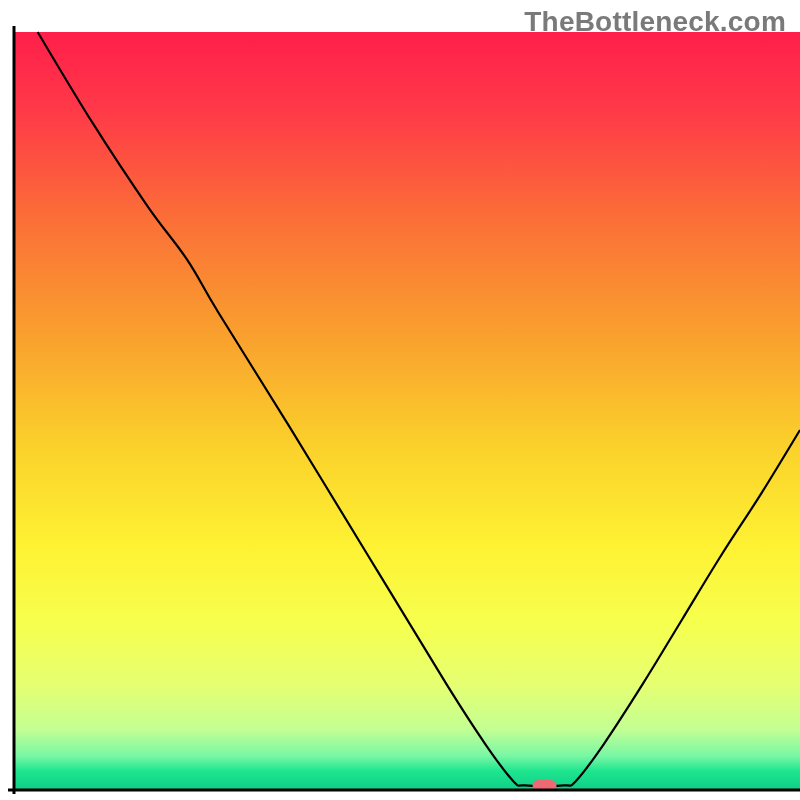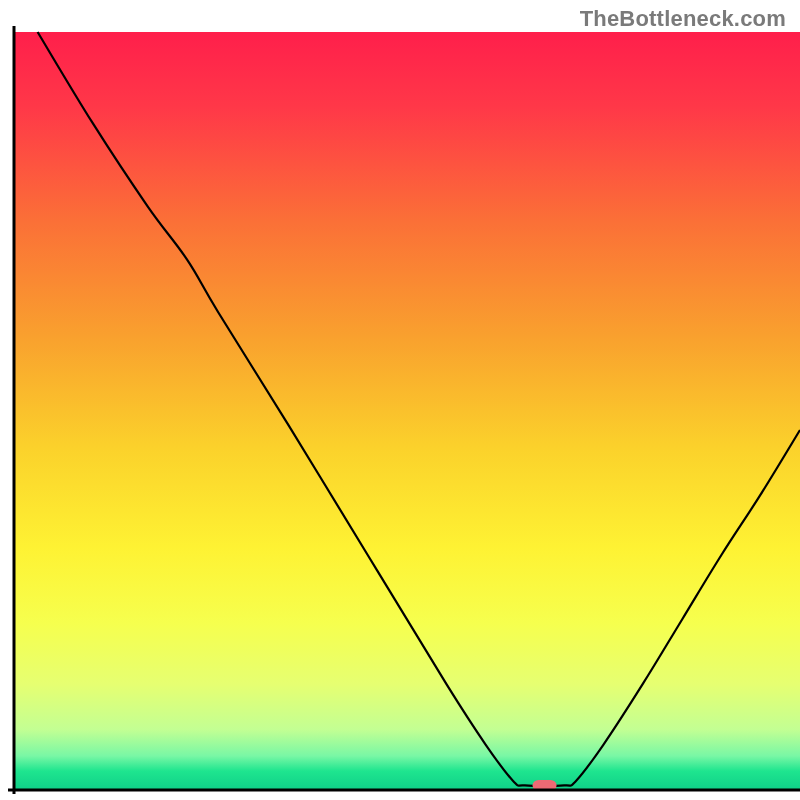--- a/index.html
+++ b/index.html
@@ -18,21 +18,21 @@
   svg {
     display: block;
     position: absolute;
     inset: 0;
   }
   .brand {
     position: absolute;
     top: 6px;
     right: 14px;
     font-family: Arial, Helvetica, sans-serif;
-    font-size: 22px;
+    font-size: 28px;
     font-weight: 700;
     color: #7a7a7a;
     letter-spacing: 0.2px;
   }
 </style>
 </head>
 <body>
 
 <div class="chart-wrap">
 

